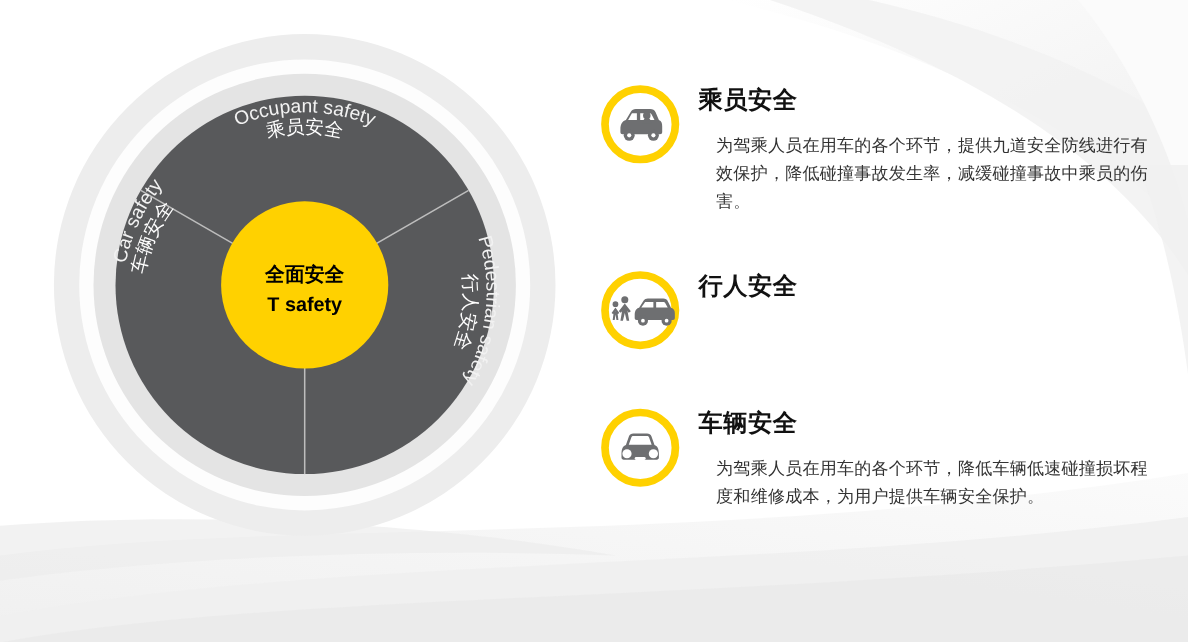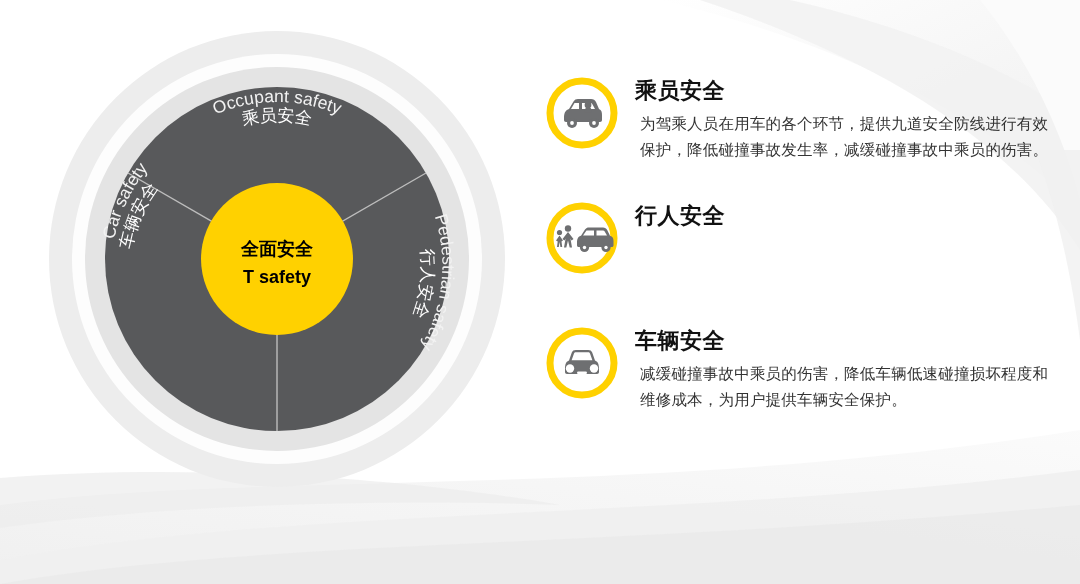--- a/index.html
+++ b/index.html
@@ -91,21 +91,21 @@
     font-weight: bold;
     color: #111111;
     letter-spacing: 0.5px;
     line-height: 1.2;
     margin: 0 0 7px 0;
   }
   .feature-desc {
     font-size: 15.5px;
     color: #333333;
     line-height: 1.62;
-    margin: 5px;
+    margin: 16px;
     letter-spacing: 0.2px;
   }
 </style>
 </head>
 <body>
 
 <svg id="bg-decor" viewBox="0 0 1080 584" xmlns="http://www.w3.org/2000/svg">
   <defs>
     <linearGradient id="swoosh1" x1="0" y1="0" x2="1" y2="1">
       <stop offset="0%" stop-color="#ffffff"></stop>
@@ -246,17 +246,17 @@
           <path d="M 22 45 C 22 39.5 23.5 37.5 26 36.6 L 28.8 28.6 C 29.5 26.7 30.8 26 32.8 26 L 45.2 26 C 47.2 26 48.5 26.7 49.2 28.6 L 52 36.6 C 54.5 37.5 56 39.5 56 45 L 56 48 C 56 49.2 55.2 50 54 50 L 24 50 C 22.8 50 22 49.2 22 48 Z"></path>
           <path d="M 31 29.5 C 31.3 28.6 31.9 28.3 32.9 28.3 L 45.1 28.3 C 46.1 28.3 46.7 28.6 47 29.5 L 49.4 36.3 L 28.6 36.3 Z" fill="#ffffff"></path>
           <circle cx="27" cy="44.5" r="4.2" fill="#ffffff"></circle>
           <circle cx="51" cy="44.5" r="4.2" fill="#ffffff"></circle>
           <rect x="34" y="47.5" width="10" height="2.6" rx="1.3" fill="#ffffff"></rect>
         </g>
       </svg>
     </div>
     <div class="feature-text">
       <h3 class="feature-title">车辆安全</h3>
-      <p class="feature-desc">减缓碰撞事故中乘员的伤害，降低车辆低速碰撞损坏程度和维修成本，为用户提供车辆安全保护。</p>
+      <p class="feature-desc">为驾乘人员在用车的各个环节，降低车辆低速碰撞损坏程度和维修成本，为用户提供车辆安全保护。</p>
     </div>
   </div>
 
 </div>
 
 </body></html>

